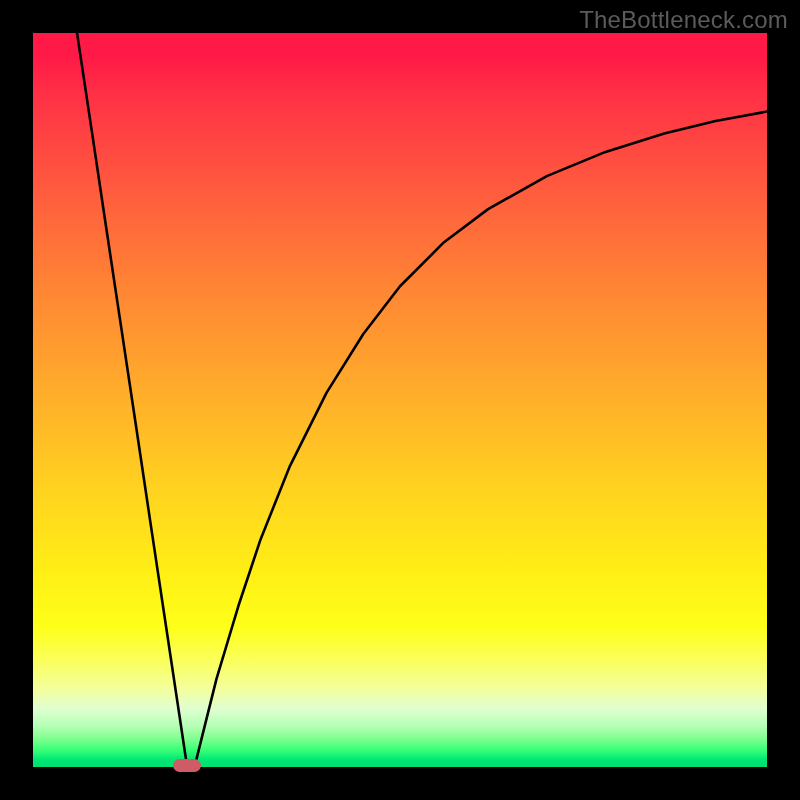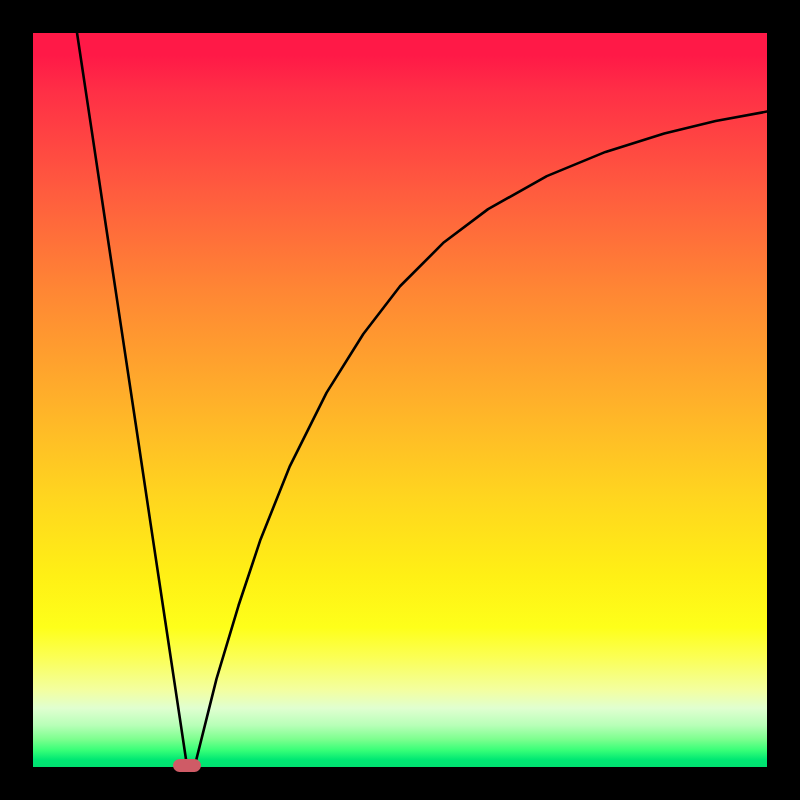--- a/index.html
+++ b/index.html
@@ -69,20 +69,21 @@
     width: 28px;
     height: 13px;
     border-radius: 7px;
     background: #cf5b66;
   }
 </style>
 </head>
 <body>
 
 <div class="frame">
+  <div class="watermark">TheBottleneck.com</div>
 
   <div class="plot">
     <svg class="curve" viewBox="0 0 734 734" preserveAspectRatio="none">
       <path id="left-path" fill="none" stroke="#000" stroke-width="2.6" stroke-linecap="round" stroke-linejoin="round" d="M44.04 0.00 L58.72 97.62 L73.40 195.98 L88.08 293.60 L102.76 391.22 L117.44 489.58 L132.12 587.20 L146.80 684.82 L154.14 734.00"></path>
       <path id="right-path" fill="none" stroke="#000" stroke-width="2.6" stroke-linecap="round" stroke-linejoin="round" d="M161.48 734.00 L183.50 645.92 L205.52 572.52 L227.54 506.46 L256.90 433.06 L293.60 359.66 L330.30 300.94 L367.00 253.23 L411.04 209.19 L455.08 176.16 L513.80 143.13 L572.52 118.91 L631.24 100.56 L682.62 88.08 L734.00 78.54"></path>
     </svg>
     <div class="marker" id="marker" style="left: 140.14px; top: 725.5px; background: rgb(207, 91, 102);"></div>
   </div>
 </div>
 

